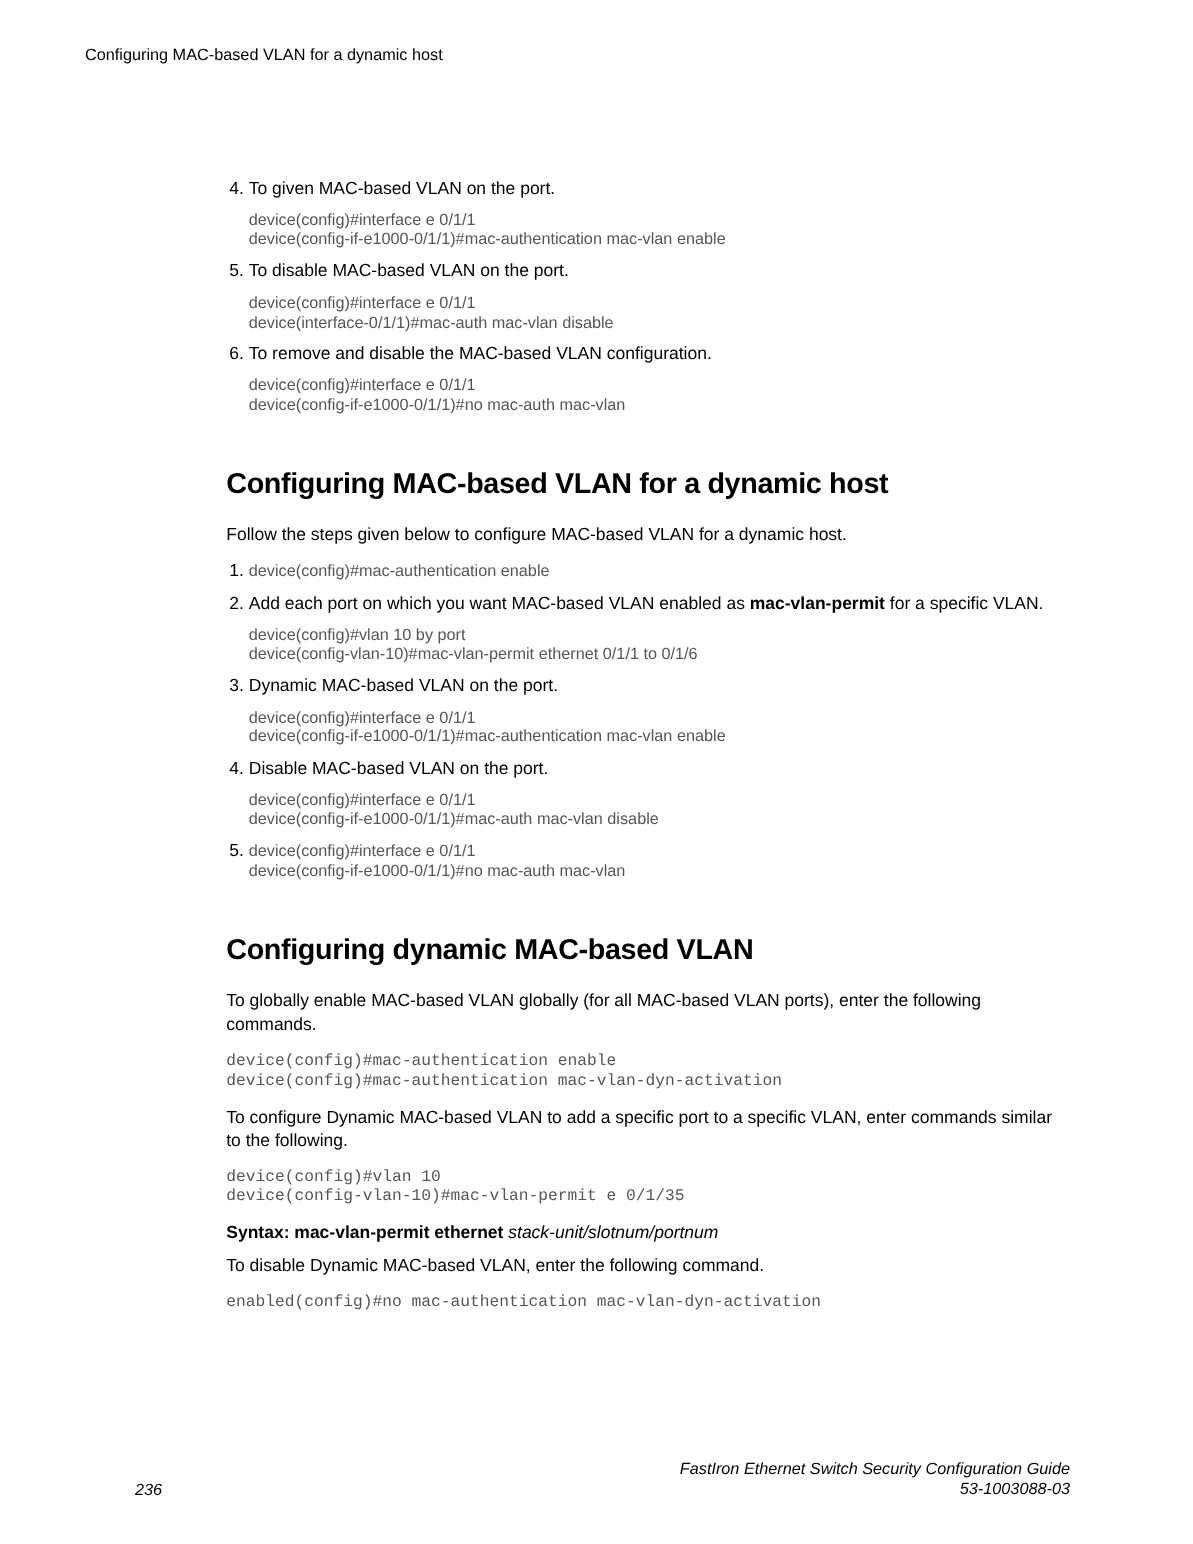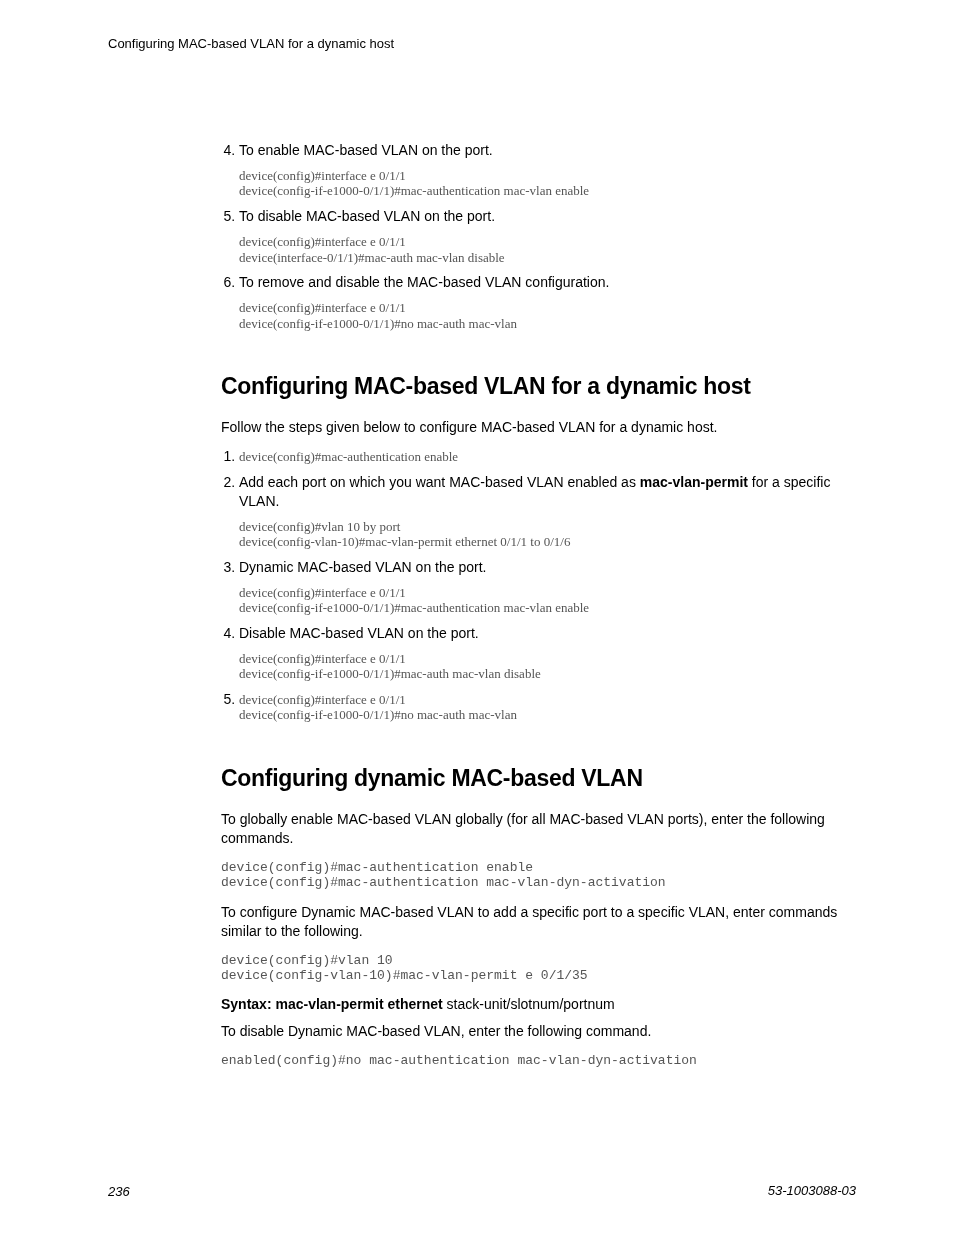--- a/index.html
+++ b/index.html
@@ -7,39 +7,39 @@
     font-family: Arial, Helvetica, sans-serif;
     font-size: 14px;
     color: #000;
     background: #fff;
   }
   .page {
     width: 954px;
     height: 1235px;
     position: relative;
     box-sizing: border-box;
-    padding: 36px 98px 0 108px;
+    padding: 36px 98px 0 68px;
   }
   .running-head {
     font-size: 13px;
     margin-bottom: 90px;
   }
   .content {
     margin-left: 113px;
   }
   ol.steps {
     margin: 0;
     padding-left: 18px;
   }
   ol.steps > li {
     margin-bottom: 4px;
     line-height: 1.35;
   }
   pre.code {
-    font-family: Liberation Serif, serif;
+    font-family: Liberation Sans, sans-serif;
     font-size: 13px;
     color: #555;
     margin: 8px 0 8px 0;
     white-space: pre;
     line-height: 1.2;
   }
   h2.section {
     font-family: Arial, Helvetica, sans-serif;
     font-weight: 700;
     font-size: 23px;
@@ -56,21 +56,21 @@
     font-size: 13px;
     color: #555;
     margin: 12px 0 12px 0;
     white-space: pre;
     line-height: 1.2;
   }
   .syntax {
     margin: 10px 0 10px 0;
   }
   .syntax .bold { font-weight: 700; }
-  .syntax .ital { }
+  .syntax .ital { font-style: italic; }
   .footer {
     position: absolute;
     bottom: 36px;
     left: 108px;
     right: 98px;
     display: flex;
     justify-content: space-between;
     align-items: flex-end;
     font-style: italic;
     font-size: 13px;
@@ -81,21 +81,21 @@
 <body>
 
 <div class="page">
 
   <div class="running-head">Configuring MAC-based VLAN for a dynamic host</div>
 
   <div class="content">
 
     <ol class="steps" start="4">
       <li>
-        <span>To enable MAC-based VLAN on the port.</span>
+        <span>To given MAC-based VLAN on the port.</span>
         <pre class="code">device(config)#interface e 0/1/1
 device(config-if-e1000-0/1/1)#mac-authentication mac-vlan enable</pre>
       </li>
       <li>
         <span>To disable MAC-based VLAN on the port.</span>
         <pre class="code">device(config)#interface e 0/1/1
 device(interface-0/1/1)#mac-auth mac-vlan disable</pre>
       </li>
       <li>
         <span>To remove and disable the MAC-based VLAN configuration.</span>
@@ -142,17 +142,18 @@
       <span class="bold">Syntax: mac-vlan-permit ethernet</span><span class="ital"> stack-unit/slotnum/portnum</span>
     </p>
     <p class="body">To disable Dynamic MAC-based VLAN, enter the following command.</p>
     <pre class="code-outdent">enabled(config)#no mac-authentication mac-vlan-dyn-activation</pre>
 
   </div>
 
   <div class="footer">
     <div>236</div>
     <div class="right">
+      <div>FastIron Ethernet Switch Security Configuration Guide</div>
       <div>53-1003088-03</div>
     </div>
   </div>
 
 </div>
 
 </body></html>

